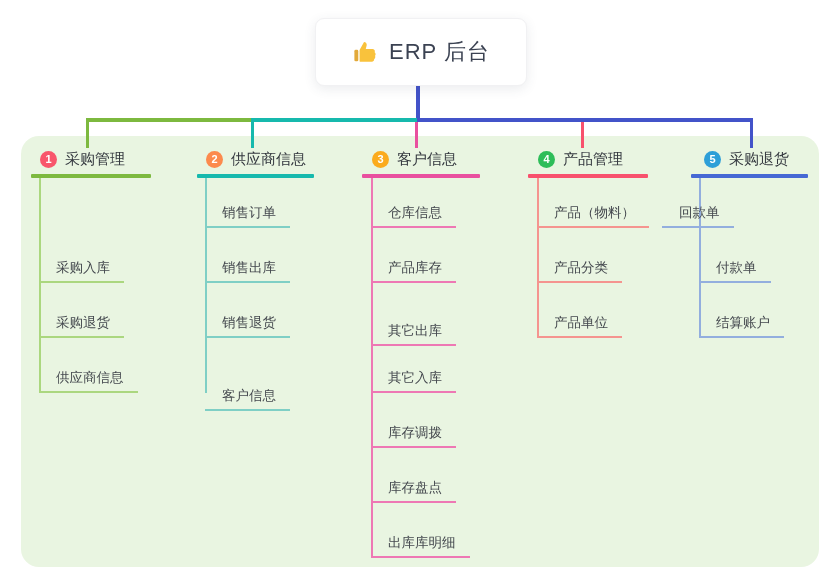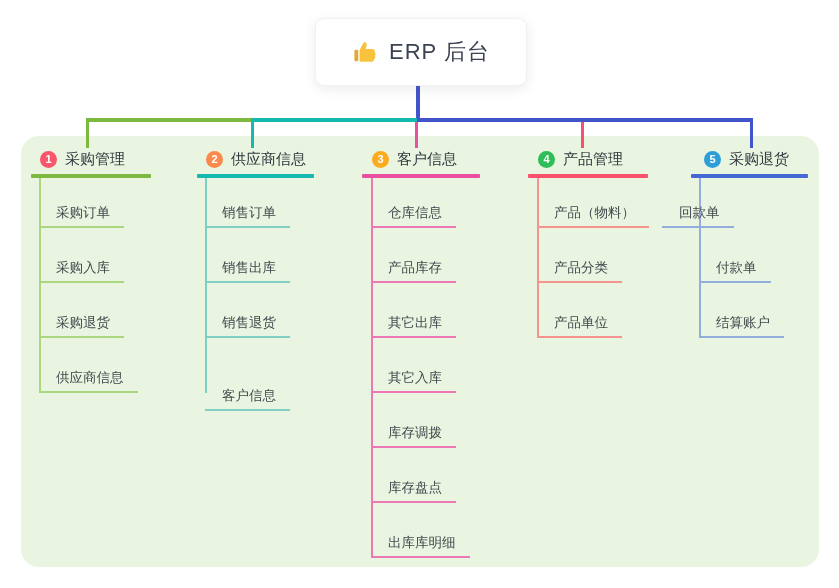--- a/index.html
+++ b/index.html
@@ -69,21 +69,20 @@
     </span>
     <span class="root-label">ERP 后台</span>
   </div>
 
   <div class="bhead" style="left:40px;">
     <span class="badge" style="background:var(--b1_badge);">1</span>
     <span class="blabel">采购管理</span>
   </div>
   <div class="ul" style="left:31px;width:120px;background:var(--b1_main);"></div>
   <div class="vline" style="left:39px;top:178px;height:215px;background:var(--b1_light);"></div>
-  <div class="child" style="left:39px;top:204px;border-color:var(--b1_light);">采购订单</div>
   <div class="child" style="left:39px;top:259px;border-color:var(--b1_light);">采购入库</div>
   <div class="child" style="left:39px;top:314px;border-color:var(--b1_light);">采购退货</div>
   <div class="child" style="left:39px;top:369px;border-color:var(--b1_light);">供应商信息</div>
 
   <div class="bhead" style="left:206px;">
     <span class="badge" style="background:var(--b2_badge);">2</span>
     <span class="blabel">供应商信息</span>
   </div>
   <div class="ul" style="left:197px;width:117px;background:var(--b2_main);"></div>
   <div class="vline" style="left:205px;top:178px;height:215px;background:var(--b2_light);"></div>
@@ -93,21 +92,21 @@
   <div class="child" style="left:205px;top:387px;border-color:var(--b2_light);">客户信息</div>
 
   <div class="bhead" style="left:372px;">
     <span class="badge" style="background:var(--b3_badge);">3</span>
     <span class="blabel">客户信息</span>
   </div>
   <div class="ul" style="left:362px;width:118px;background:var(--b3_main);"></div>
   <div class="vline" style="left:371px;top:178px;height:380px;background:var(--b3_light);"></div>
   <div class="child" style="left:371px;top:204px;border-color:var(--b3_light);">仓库信息</div>
   <div class="child" style="left:371px;top:259px;border-color:var(--b3_light);">产品库存</div>
-  <div class="child" style="left:371px;top:314px;border-color:var(--b3_light);">其它出库</div>
+  <div class="child" style="left:371px;top:322px;border-color:var(--b3_light);">其它出库</div>
   <div class="child" style="left:371px;top:369px;border-color:var(--b3_light);">其它入库</div>
   <div class="child" style="left:371px;top:424px;border-color:var(--b3_light);">库存调拨</div>
   <div class="child" style="left:371px;top:479px;border-color:var(--b3_light);">库存盘点</div>
   <div class="child" style="left:371px;top:534px;border-color:var(--b3_light);">出库库明细</div>
 
   <div class="bhead" style="left:538px;">
     <span class="badge" style="background:var(--b4_badge);">4</span>
     <span class="blabel">产品管理</span>
   </div>
   <div class="ul" style="left:528px;width:120px;background:var(--b4_main);"></div>

